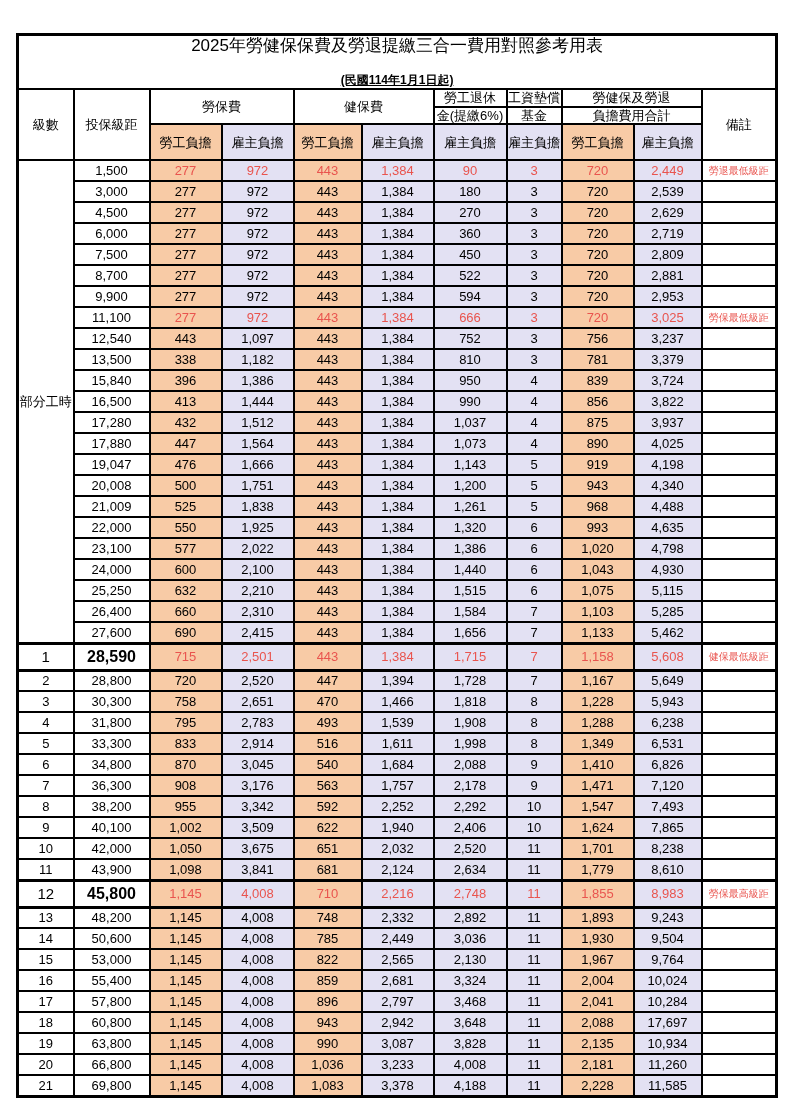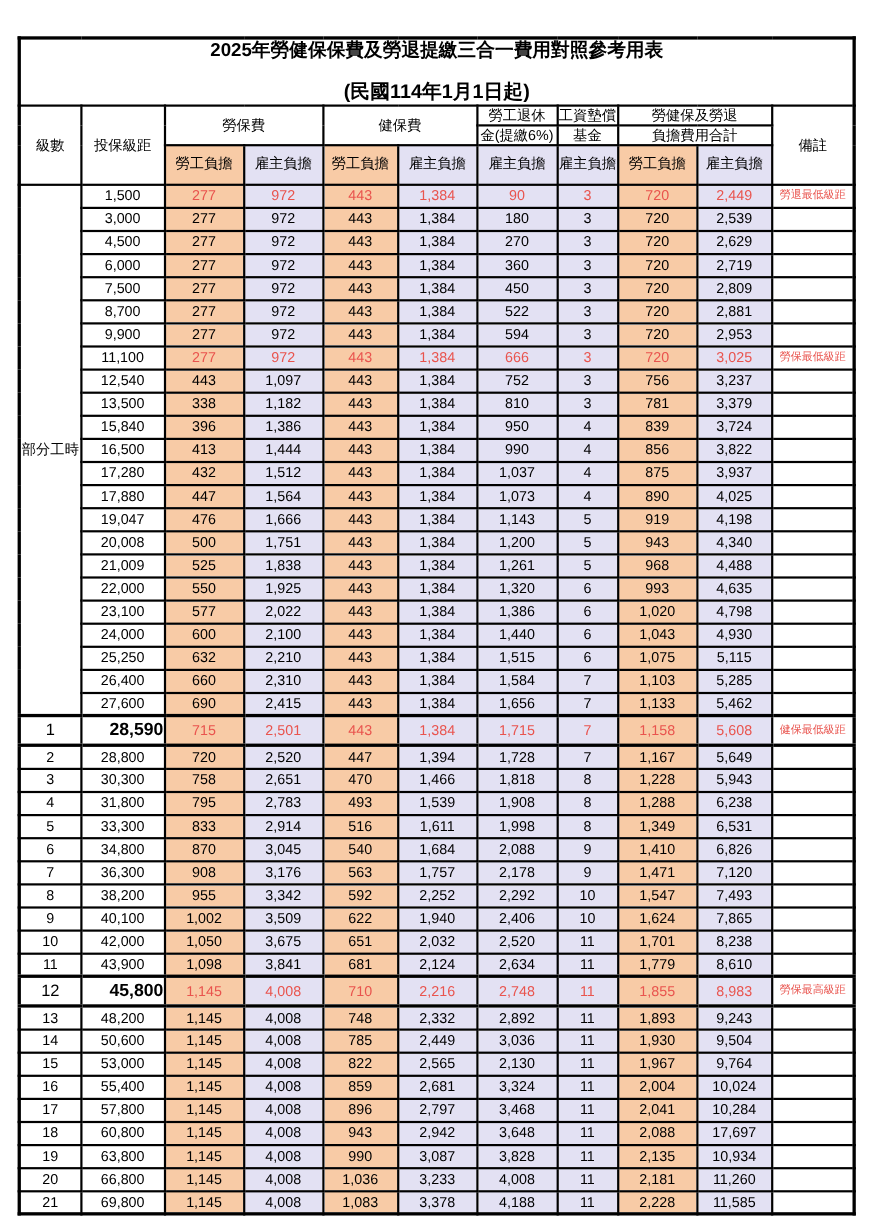--- a/index.html
+++ b/index.html
@@ -27,30 +27,30 @@
     border: 2px solid var(--bd);
     text-align: center;
     vertical-align: middle;
     padding: 0;
     font-size: 13px;
     font-weight: 400;
     line-height: 1.2;
     overflow: hidden;
   }
   td.title-cell { height: 54px; border-bottom: 2px solid var(--bd); }
-  .title-line1 { font-size: 17px; font-weight: 700; }
-  .title-line2 { font-size: 18px; font-weight: 700; margin-top: 17px; }
+  .title-line1 { font-size: 17px; font-weight: 400; }
+  .title-line2 { font-size: 12px; font-weight: 700; margin-top: 17px; text-decoration: underline; }
   tr.h1 th { height: 18px; }
   tr.h2 th { height: 16px; }
-  tr.hsub th { height: 36px; font-family: Liberation Mono, monospace; }
+  tr.hsub th { height: 36px; }
   th.emp, td.emp { background: var(--emp-bg); }
   th.er,  td.er  { background: var(--er-bg); }
   tbody tr { height: 21px; }
   tbody tr.big { height: 27px; }
-  tbody tr.big td.bracket { font-size: 16px; font-weight: 600; text-align: right; }
+  tbody tr.big td.bracket { font-size: 16px; font-weight: 600; }
   tbody tr.big td.level { font-size: 15px; }
   tbody tr.section td { border-top: 3px solid var(--bd); border-bottom: 3px solid var(--bd); }
   tbody tr.hl td.val { color: var(--hl); }
   td.remark { font-size: 10px; color: var(--hl); padding: 0 1px; white-space: nowrap; }
   td.level, td.bracket { background: #fff; }
   td.pt { font-size: 13px; letter-spacing: 0; }
 </style>
 </head>
 <body>
 

